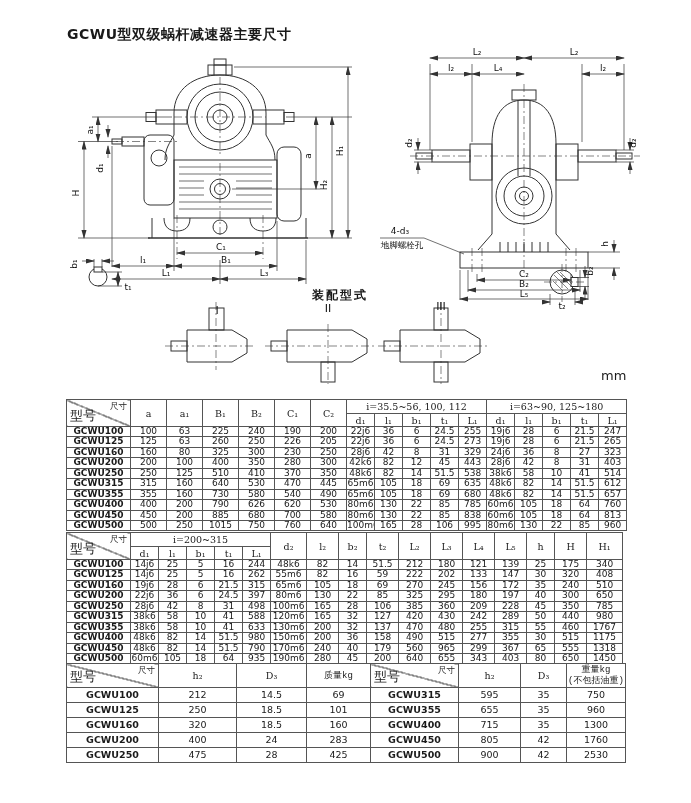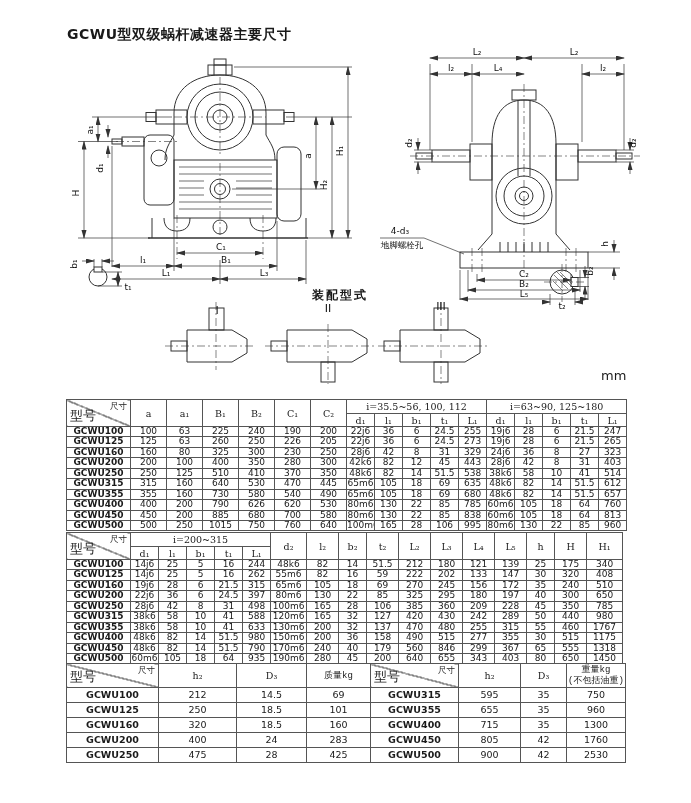--- a/index.html
+++ b/index.html
@@ -749,21 +749,21 @@
         <td>48k6</td>
         <td>82</td>
         <td>14</td>
         <td>51.5</td>
         <td>790</td>
         <td>170m6</td>
         <td>240</td>
         <td>40</td>
         <td>179</td>
         <td>560</td>
-        <td>846</td>
+        <td>965</td>
         <td>299</td>
         <td>367</td>
         <td>65</td>
         <td>555</td>
         <td>1318</td>
       </tr>
 
       <tr>
         <td class="model">GCWU500</td>
         <td>60m6</td>

